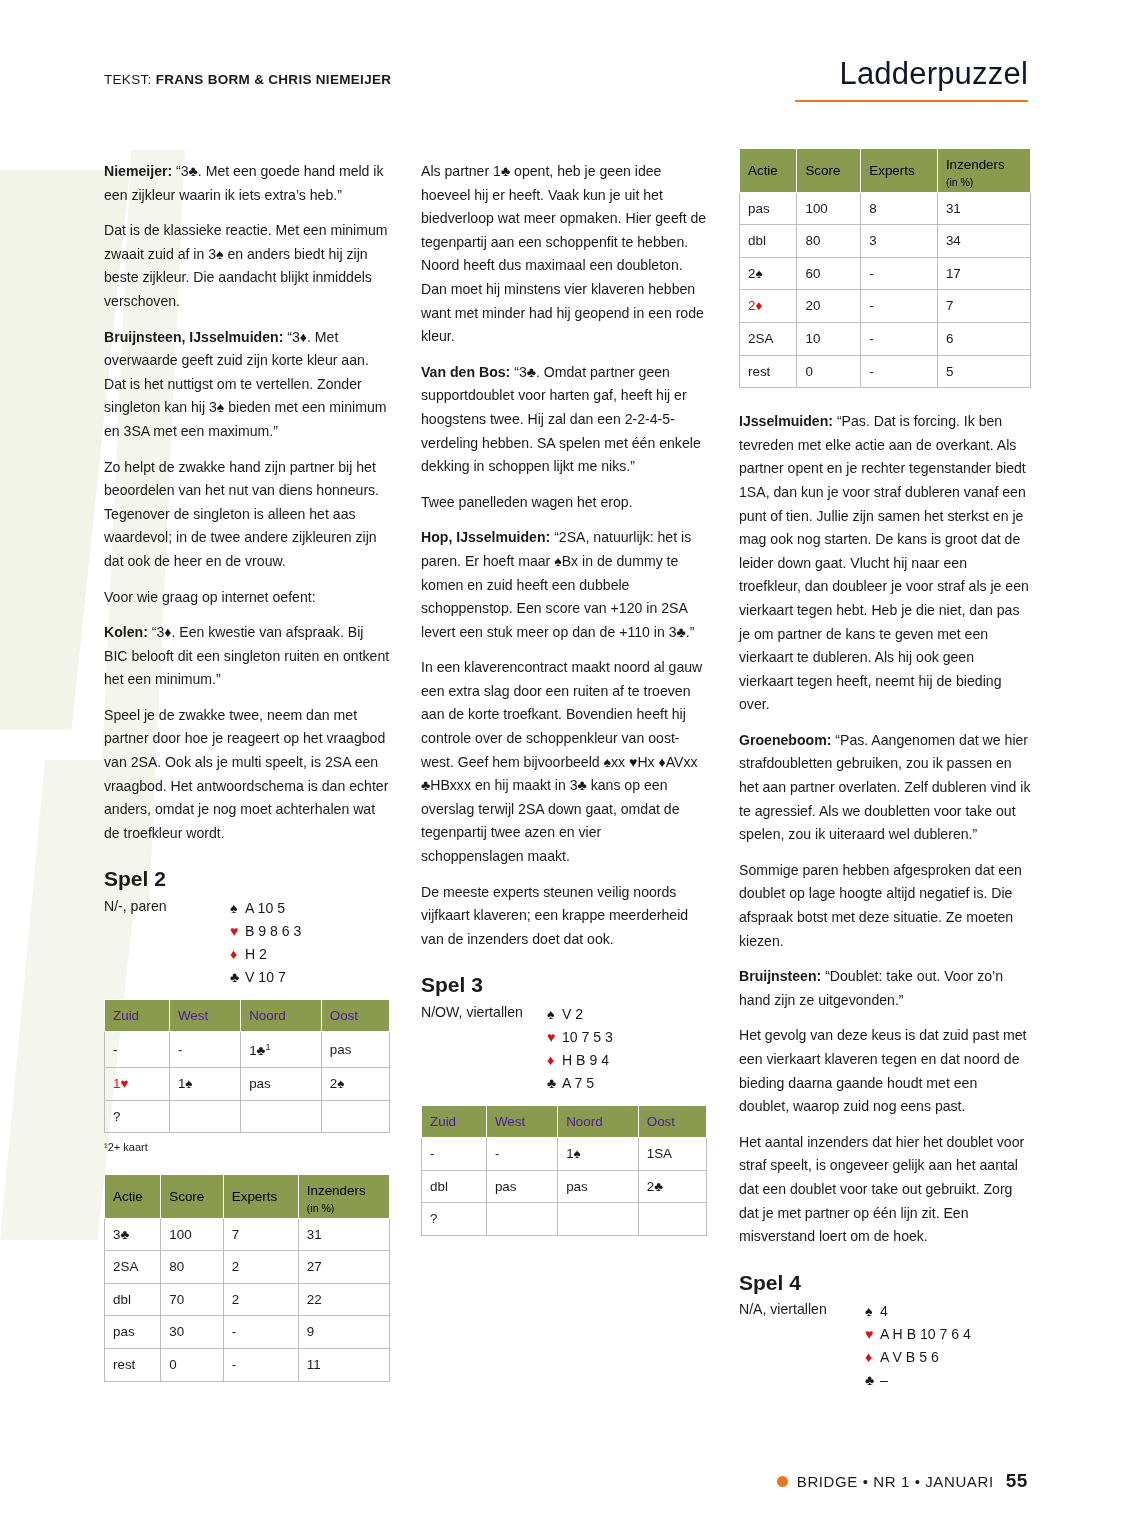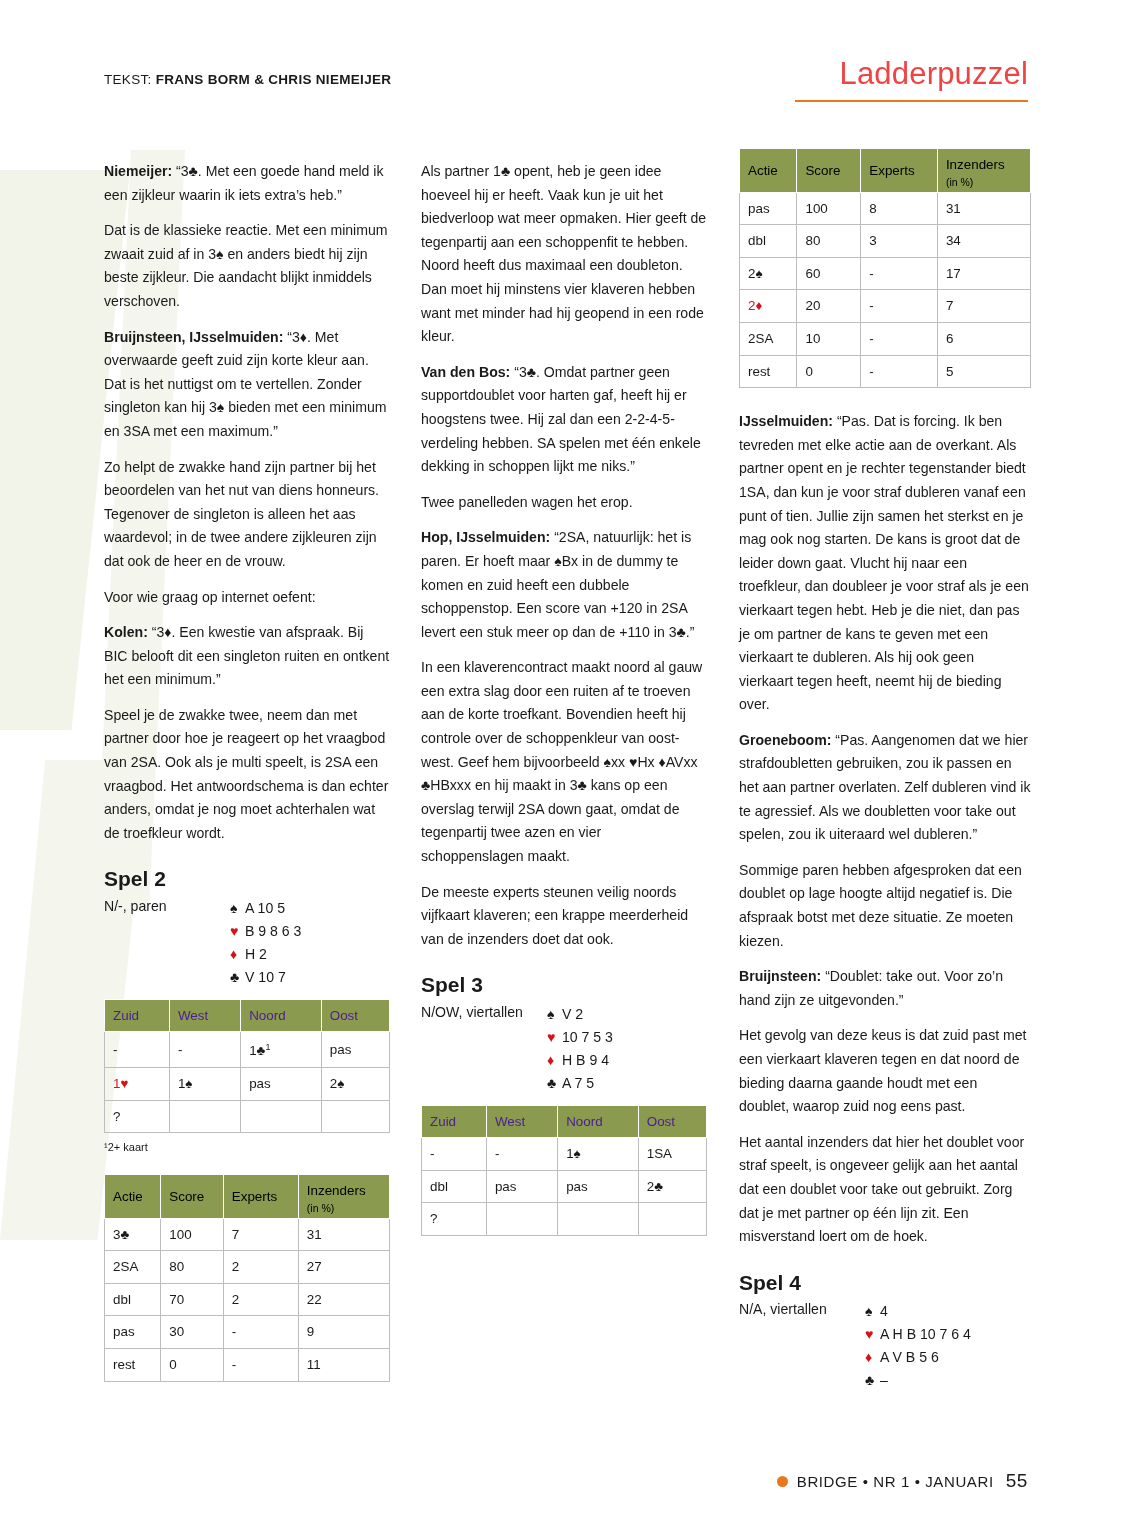--- a/index.html
+++ b/index.html
@@ -21,21 +21,21 @@
   .page{position:absolute;inset:0;z-index:2;}
 
   
   .credit{
     position:absolute;left:104px;top:72px;font-size:13.5px;letter-spacing:.3px;
   }
   .credit .lbl{font-weight:400;}
   .credit .names{font-weight:bold;}
   .title{
     position:absolute;right:104px;top:56px;
-    font-size:31px;color:#ef4444;font-weight:400;letter-spacing:.2px;
+    font-size:31px;color:#0f172a;font-weight:400;letter-spacing:.2px;
   }
   .title-rule{
     position:absolute;left:795px;right:104px;top:100px;height:2px;background:#e8781e;
   }
 
   
   .col{position:absolute;top:148px;width:286px;font-size:14.1px;line-height:23.6px;}
   .col1{left:104px;}
   .col2{left:421px;}
   .col3{left:739px;width:292px;}
@@ -75,21 +75,21 @@
 
   
   .footer{
     position:absolute;right:104px;bottom:44px;font-size:15px;letter-spacing:.6px;
   }
   .footer .dot{
     display:inline-block;width:11px;height:11px;border-radius:50%;
     background:#e8781e;margin-right:9px;vertical-align:middle;
   }
   .footer .txt{vertical-align:middle;}
-  .footer .pg{font-weight:normal;font-size:19px;margin-left:12px;vertical-align:middle;}
+  .footer .pg{font-weight:bold;font-size:19px;margin-left:12px;vertical-align:middle;}
 </style>
 </head>
 <body>
 
 <div class="wm wm1"></div>
 <div class="wm wm2"></div>
 <div class="wm wm3"></div>
 
 <div class="page">
 

